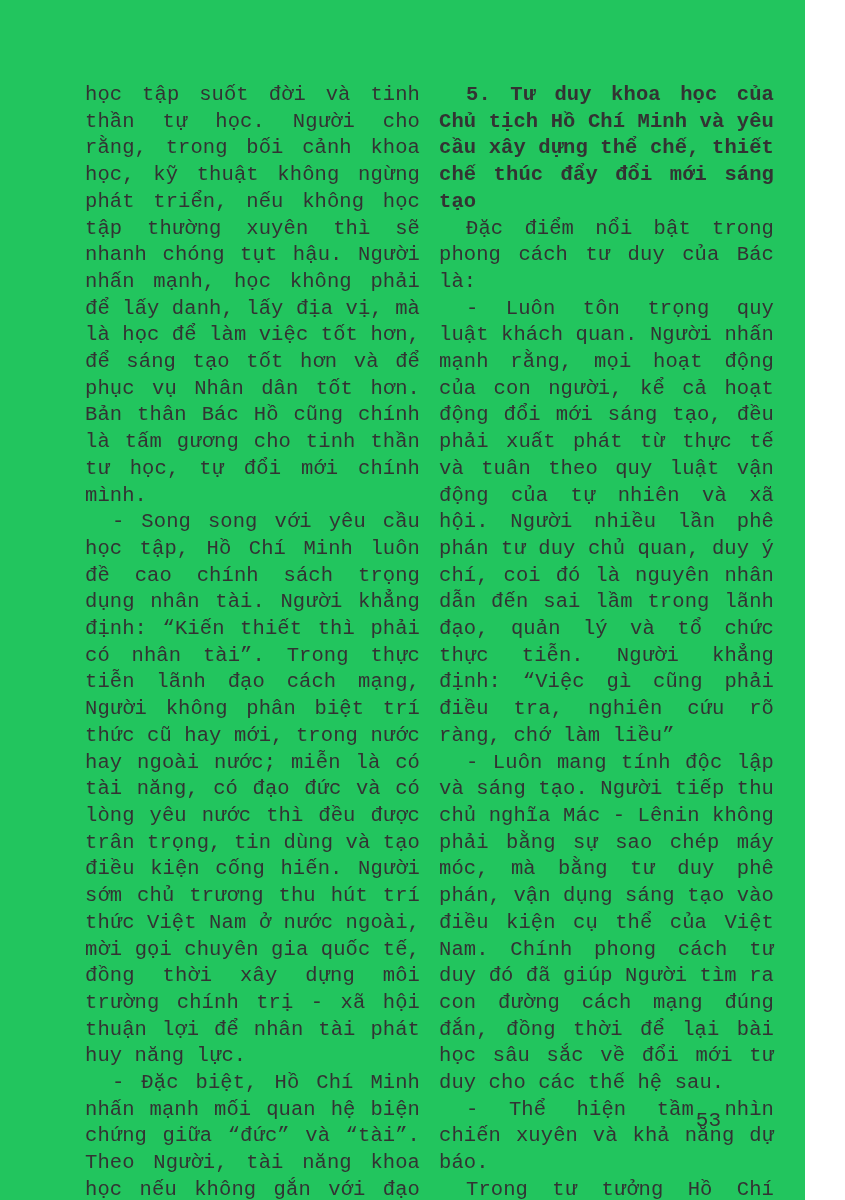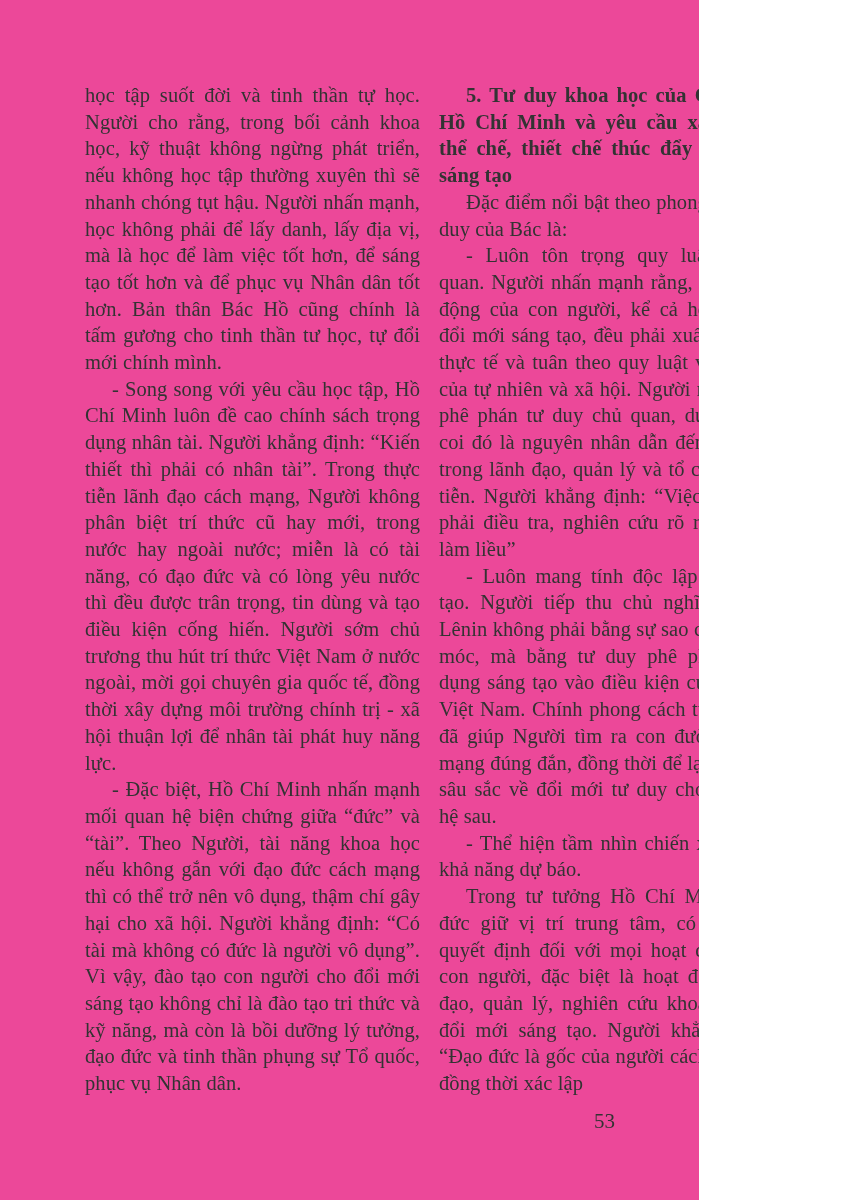--- a/index.html
+++ b/index.html
@@ -2,24 +2,24 @@
 <html><head>
 <meta charset="utf-8">
 <style>
   html, body {
     margin: 0;
     padding: 0;
     background: #ffffff;
   }
   .page {
     position: relative;
-    width: 699px;
+    width: 805px;
     height: 1200px;
-    background: #ec4899;
-    font-family: Liberation Serif, serif;
+    background: #22c55e;
+    font-family: Liberation Mono, monospace;
     color: #333333;
     overflow: hidden;
   }
   .columns {
     position: absolute;
     left: 85px;
     top: 82px;
     display: flex;
     gap: 19px;
   }
@@ -54,21 +54,21 @@
 
 <div class="page">
   <div class="columns">
     <div class="col">
         <div class="para no-indent">học tập suốt đời và tinh thần tự học. Người cho rằng, trong bối cảnh khoa học, kỹ thuật không ngừng phát triển, nếu không học tập thường xuyên thì sẽ nhanh chóng tụt hậu. Người nhấn mạnh, học không phải để lấy danh, lấy địa vị, mà là học để làm việc tốt hơn, để sáng tạo tốt hơn và để phục vụ Nhân dân tốt hơn. Bản thân Bác Hồ cũng chính là tấm gương cho tinh thần tư học, tự đổi mới chính mình.</div>
         <div class="para">- Song song với yêu cầu học tập, Hồ Chí Minh luôn đề cao chính sách trọng dụng nhân tài. Người khẳng định: “Kiến thiết thì phải có nhân tài”. Trong thực tiễn lãnh đạo cách mạng, Người không phân biệt trí thức cũ hay mới, trong nước hay ngoài nước; miễn là có tài năng, có đạo đức và có lòng yêu nước thì đều được trân trọng, tin dùng và tạo điều kiện cống hiến. Người sớm chủ trương thu hút trí thức Việt Nam ở nước ngoài, mời gọi chuyên gia quốc tế, đồng thời xây dựng môi trường chính trị - xã hội thuận lợi để nhân tài phát huy năng lực.</div>
         <div class="para">- Đặc biệt, Hồ Chí Minh nhấn mạnh mối quan hệ biện chứng giữa “đức” và “tài”. Theo Người, tài năng khoa học nếu không gắn với đạo đức cách mạng thì có thể trở nên vô dụng, thậm chí gây hại cho xã hội. Người khẳng định: “Có tài mà không có đức là người vô dụng”. Vì vậy, đào tạo con người cho đổi mới sáng tạo không chỉ là đào tạo tri thức và kỹ năng, mà còn là bồi dưỡng lý tưởng, đạo đức và tinh thần phụng sự Tổ quốc, phục vụ Nhân dân.</div>
       </div>
     <div class="col">
         <div class="para heading">5. Tư duy khoa học của Chủ tịch Hồ Chí Minh và yêu cầu xây dựng thể chế, thiết chế thúc đẩy đổi mới sáng tạo</div>
-        <div class="para">Đặc điểm nổi bật theo phong cách tư duy của Bác là:</div>
+        <div class="para">Đặc điểm nổi bật trong phong cách tư duy của Bác là:</div>
         <div class="para">- Luôn tôn trọng quy luật khách quan. Người nhấn mạnh rằng, mọi hoạt động của con người, kể cả hoạt động đổi mới sáng tạo, đều phải xuất phát từ thực tế và tuân theo quy luật vận động của tự nhiên và xã hội. Người nhiều lần phê phán tư duy chủ quan, duy ý chí, coi đó là nguyên nhân dẫn đến sai lầm trong lãnh đạo, quản lý và tổ chức thực tiễn. Người khẳng định: “Việc gì cũng phải điều tra, nghiên cứu rõ ràng, chớ làm liều”</div>
         <div class="para">- Luôn mang tính độc lập và sáng tạo. Người tiếp thu chủ nghĩa Mác - Lênin không phải bằng sự sao chép máy móc, mà bằng tư duy phê phán, vận dụng sáng tạo vào điều kiện cụ thể của Việt Nam. Chính phong cách tư duy đó đã giúp Người tìm ra con đường cách mạng đúng đắn, đồng thời để lại bài học sâu sắc về đổi mới tư duy cho các thế hệ sau.</div>
         <div class="para">- Thể hiện tầm nhìn chiến xuyên và khả năng dự báo.</div>
         <div class="para">Trong tư tưởng Hồ Chí Minh, đạo đức giữ vị trí trung tâm, có ý nghĩa quyết định đối với mọi hoạt động của con người, đặc biệt là hoạt động lãnh đạo, quản lý, nghiên cứu khoa học và đổi mới sáng tạo. Người khẳng định: “Đạo đức là gốc của người cách mạng”, đồng thời xác lập</div>
       </div>
   </div>
   <div class="page-number">53</div>
 </div>
 
 </body></html>

